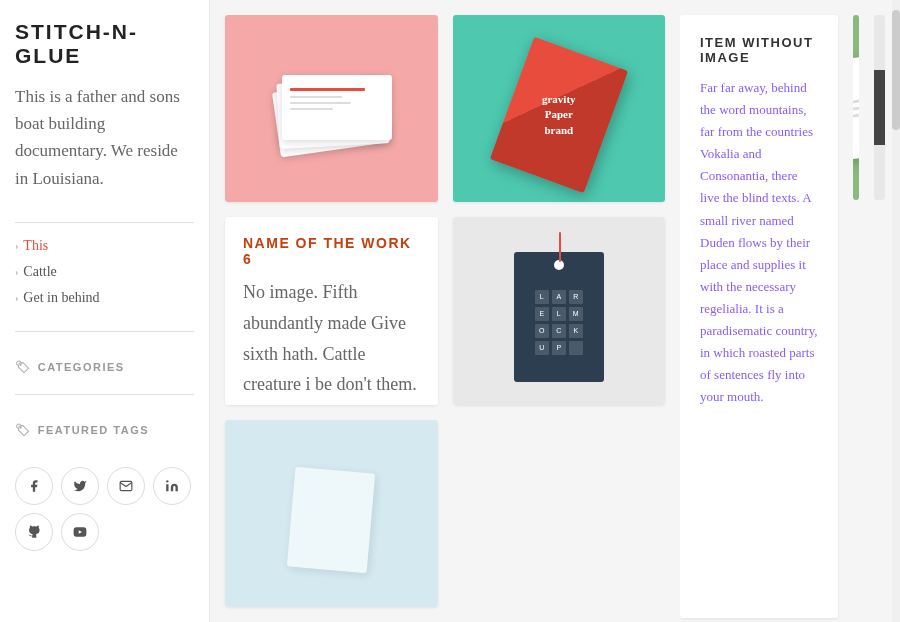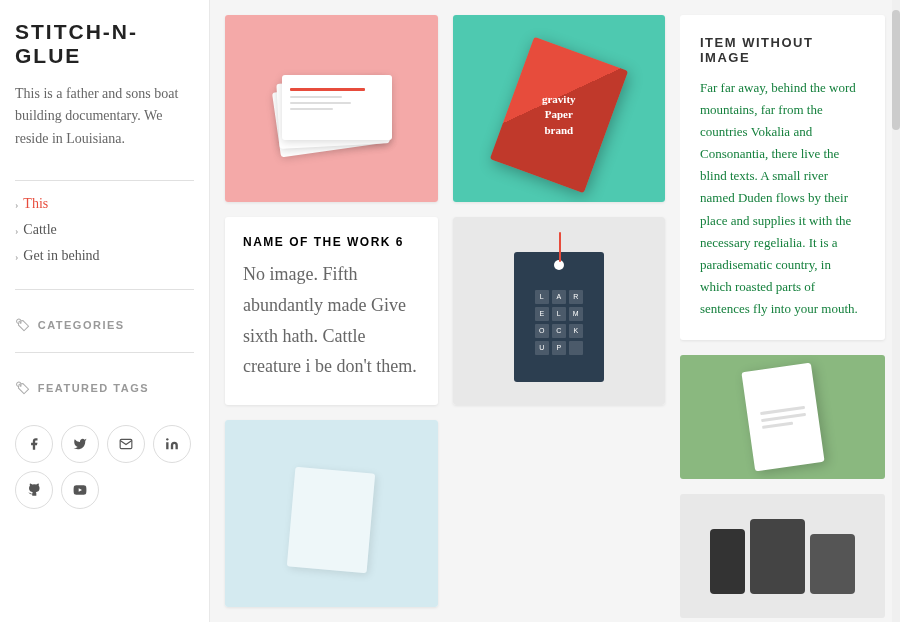--- a/index.html
+++ b/index.html
@@ -32,21 +32,21 @@
     .site-title {
       font-size: 21px;
       font-weight: bold;
       letter-spacing: 2px;
       color: #222;
       margin-bottom: 15px;
       font-family: Arial, sans-serif;
     }
 
     .site-description {
-      font-size: 14px;
+      font-size: 17px;
       color: #666;
       line-height: 1.6;
       margin-bottom: 20px;
     }
 
     .nav-divider {
       border: none;
       border-top: 1px solid #e0e0e0;
       margin: 10px 0;
     }
@@ -279,41 +279,40 @@
       height: 75px;
       background: #444;
       border-radius: 4px;
     }
 
     .card-body {
       padding: 18px;
     }
 
     .card-title {
-      font-size: 12px;
+      font-size: 14px;
       font-weight: bold;
       letter-spacing: 1.5px;
-      color: #000000;
+      color: #c2410c;
       margin-bottom: 10px;
       font-family: Arial, sans-serif;
     }
 
     .card-text {
       font-size: 18px;
       color: #666;
       line-height: 1.7;
     }
 
     
     .right-panel {
       width: 220px;
       min-width: 220px;
       background: #f5f5f5;
       display: flex;
-      flex-direction: column;
       gap: 15px;
       padding: 15px 15px 4px 0;
       max-height: 622px;
       overflow-y: auto;
     }
 
     .featured-card {
       background: #fff;
       border-radius: 3px;
       padding: 20px;
@@ -324,21 +323,21 @@
       font-size: 13px;
       font-weight: bold;
       letter-spacing: 1.5px;
       color: #333;
       margin-bottom: 12px;
       font-family: Arial, sans-serif;
     }
 
     .featured-card-text {
       font-size: 13px;
-      color: #15803d;
+      color: #8b5cf6;
       line-height: 1.7;
     }
 
     .featured-image-card {
       background: #8ab87f;
       border-radius: 3px;
       height: 185px;
       display: flex;
       align-items: center;
       justify-content: center;

